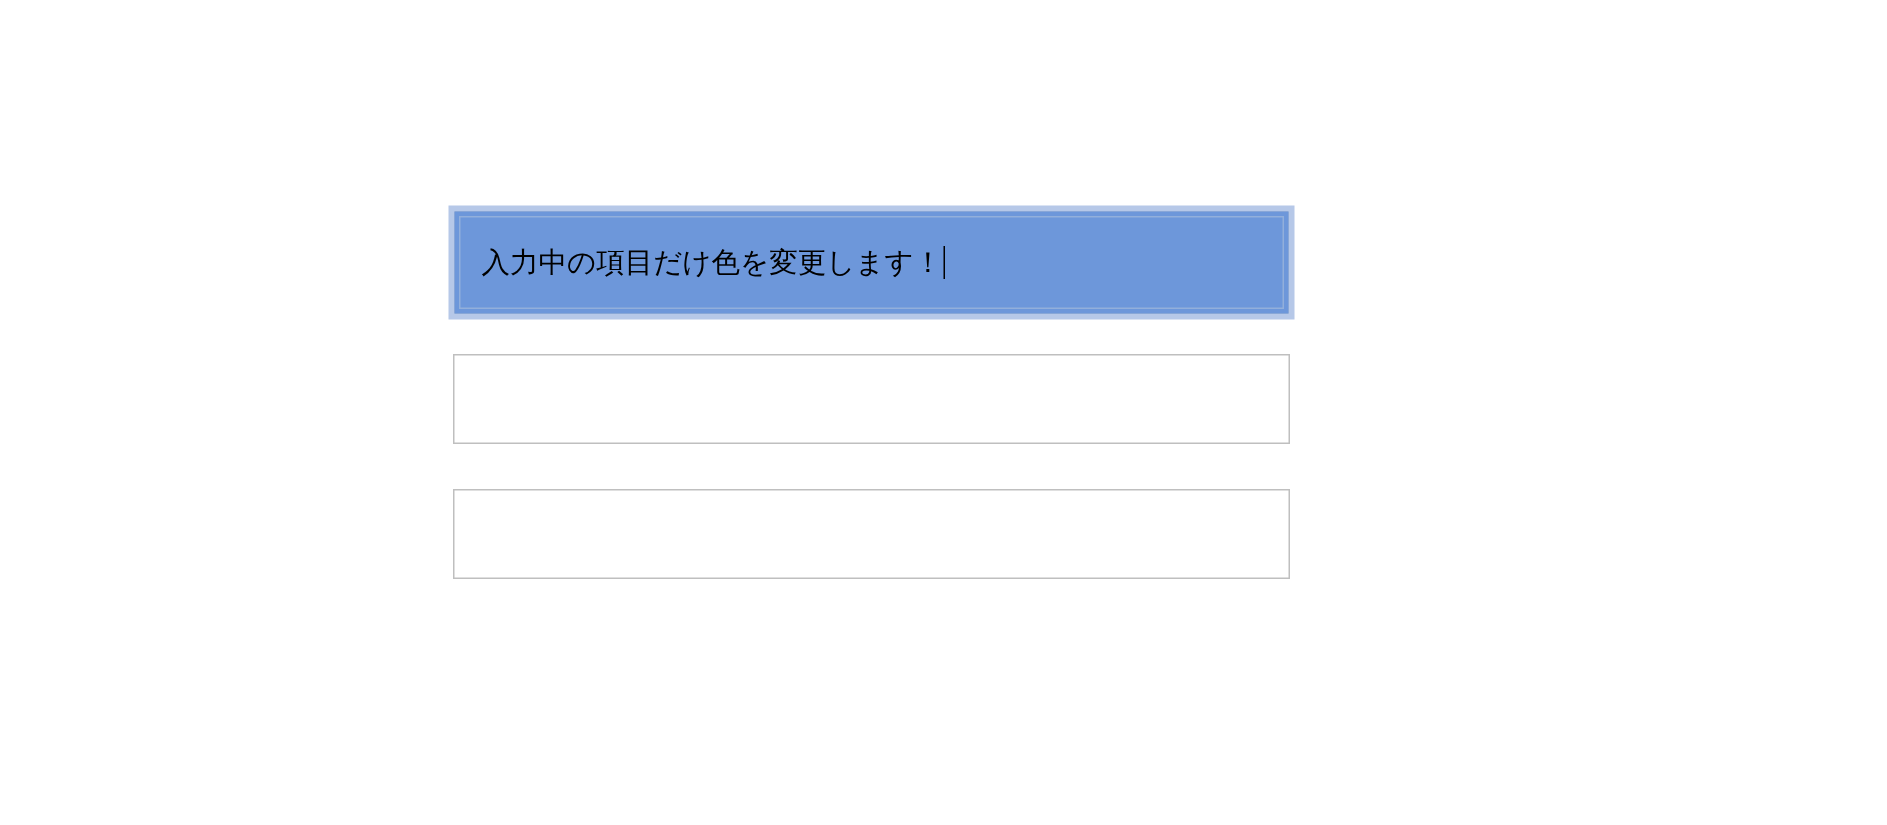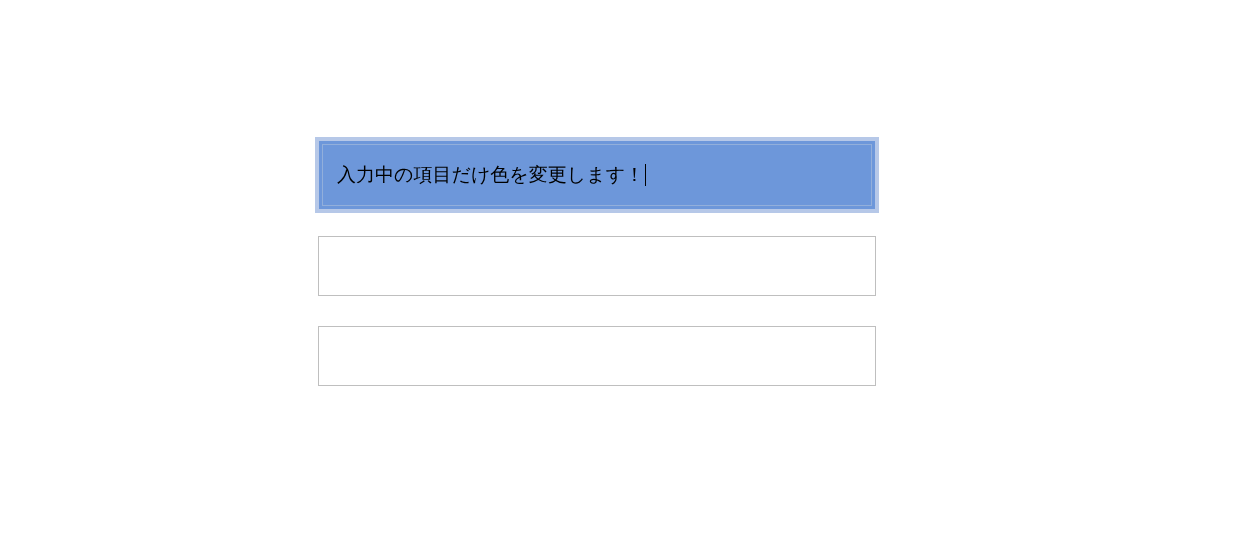--- a/index.html
+++ b/index.html
@@ -9,21 +9,21 @@
     }
     body {
       width: 1258px;
       height: 550px;
       background: #ffffff;
       font-family: -apple-system, BlinkMacSystemFont, "Hiragino Sans", "Hiragino Kaku Gothic ProN", Meiryo, sans-serif;
       position: relative;
     }
     .form-container {
       position: absolute;
-      left: 318px;
+      left: 302px;
       top: 140px;
       width: 558px;
     }
     .text-input {
       width: 558px;
       height: 60px;
       margin-bottom: 30px;
       padding: 0 18px;
       font-size: 19px;
       color: #000000;

